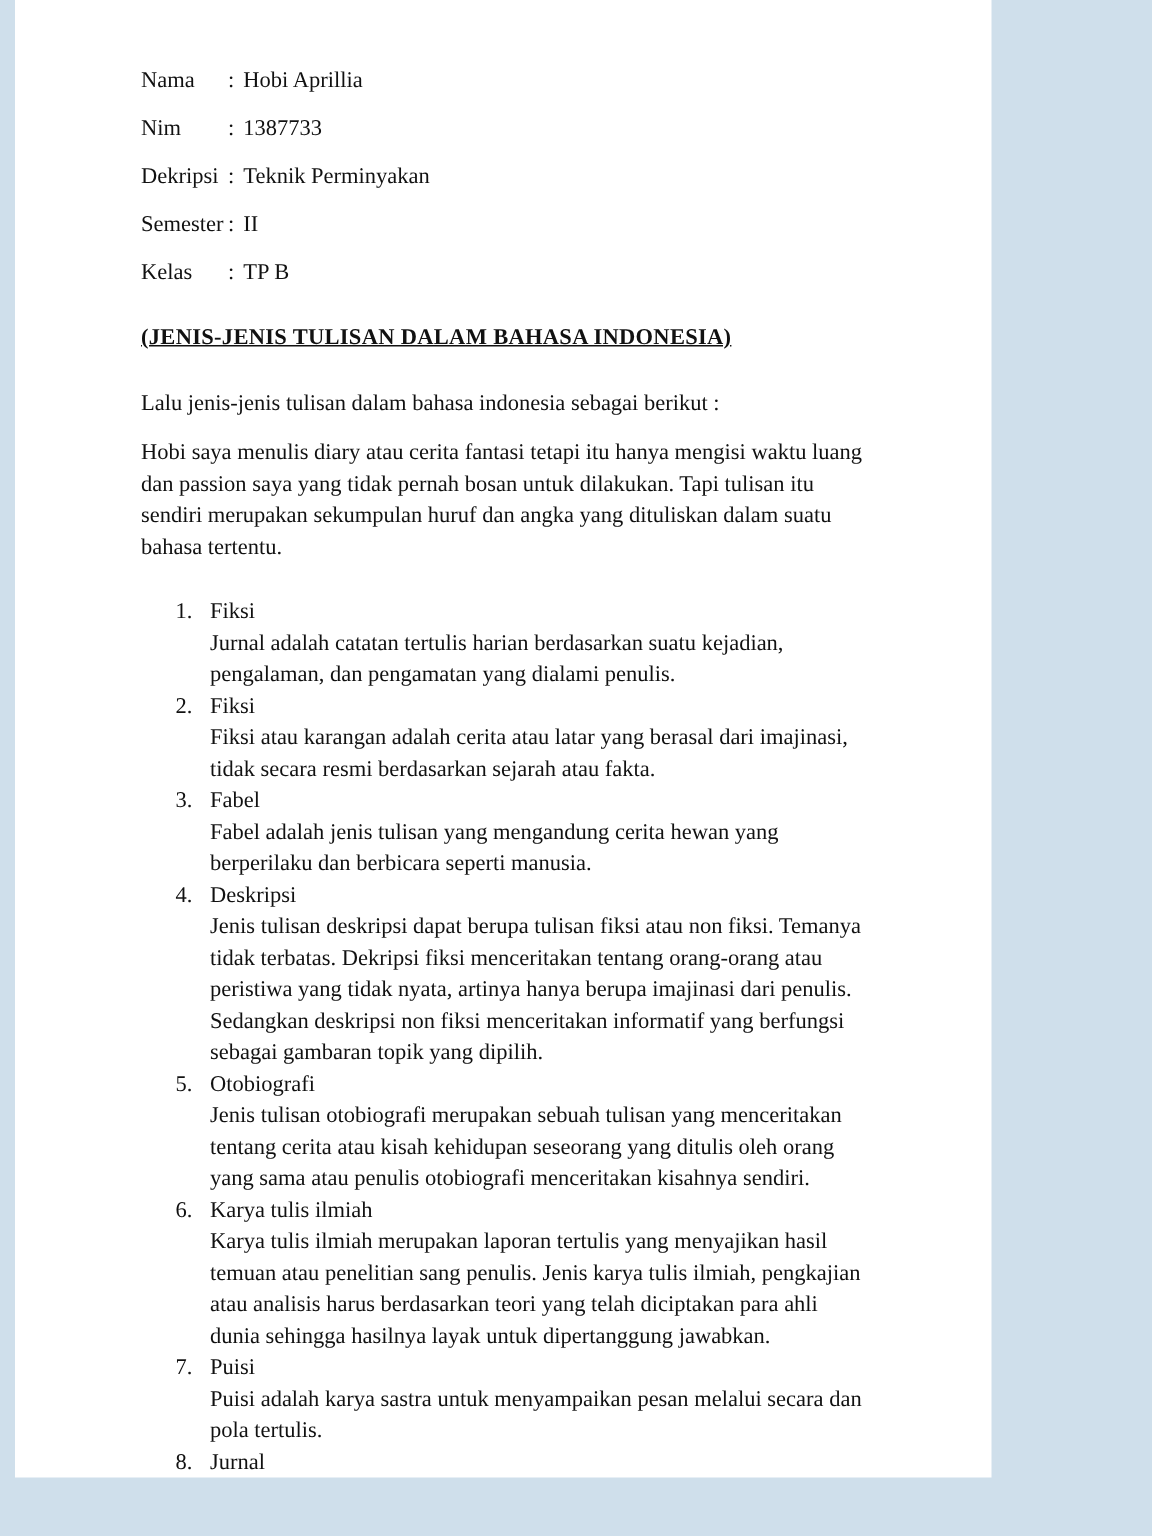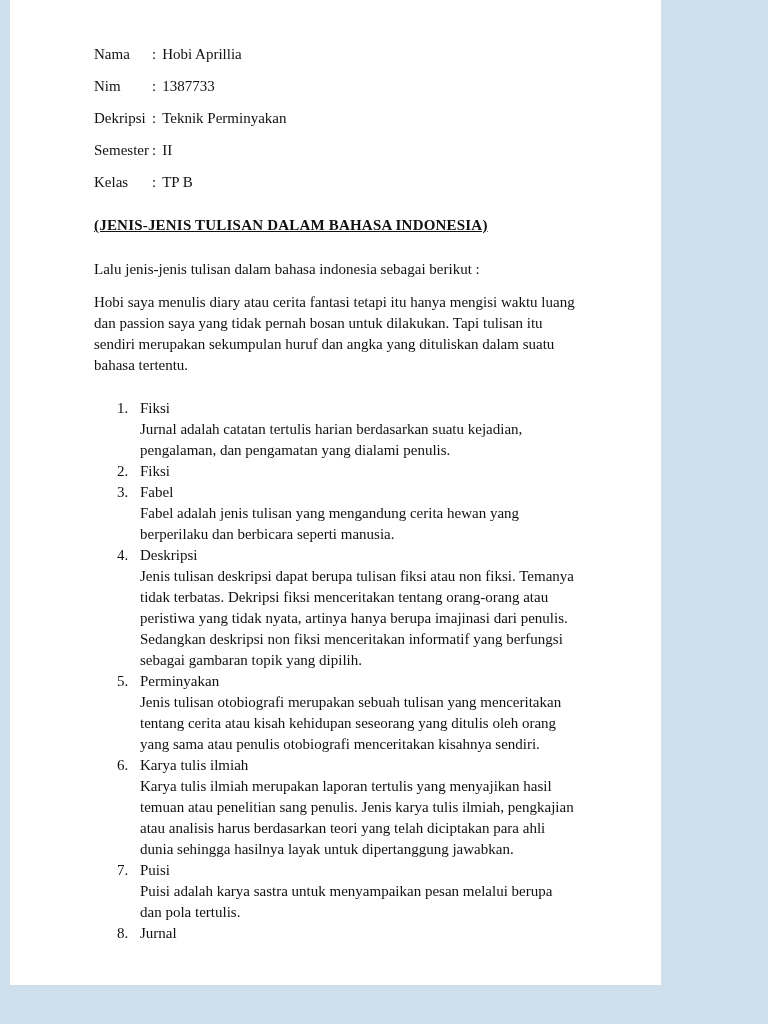--- a/index.html
+++ b/index.html
@@ -126,20 +126,21 @@
         <div class="item-body">
           <div class="item-title">Fiksi</div>
           <div class="item-desc">Jurnal adalah catatan tertulis harian berdasarkan suatu kejadian, pengalaman, dan pengamatan yang dialami penulis.</div>
         </div>
       </div>
 
       <div class="list-item">
         <span class="num">2.</span>
         <div class="item-body">
           <div class="item-title">Fiksi</div>
+          <div class="item-desc">Fiksi atau karangan adalah cerita atau latar yang berasal dari imajinasi, tidak secara resmi berdasarkan sejarah atau fakta.</div>
         </div>
       </div>
 
       <div class="list-item">
         <span class="num">3.</span>
         <div class="item-body">
           <div class="item-title">Fabel</div>
           <div class="item-desc">Fabel adalah jenis tulisan yang mengandung cerita hewan yang berperilaku dan berbicara seperti manusia.</div>
         </div>
       </div>
@@ -148,38 +149,38 @@
         <span class="num">4.</span>
         <div class="item-body">
           <div class="item-title">Deskripsi</div>
           <div class="item-desc">Jenis tulisan deskripsi dapat berupa tulisan fiksi atau non fiksi. Temanya tidak terbatas. Dekripsi fiksi menceritakan tentang orang-orang atau peristiwa yang tidak nyata, artinya hanya berupa imajinasi dari penulis. Sedangkan deskripsi non fiksi menceritakan informatif yang berfungsi sebagai gambaran topik yang dipilih.</div>
         </div>
       </div>
 
       <div class="list-item">
         <span class="num">5.</span>
         <div class="item-body">
-          <div class="item-title">Perminyakan</div>
+          <div class="item-title">Otobiografi</div>
           <div class="item-desc">Jenis tulisan otobiografi merupakan sebuah tulisan yang menceritakan tentang cerita atau kisah kehidupan seseorang yang ditulis oleh orang yang sama atau penulis otobiografi menceritakan kisahnya sendiri.</div>
         </div>
       </div>
 
       <div class="list-item">
         <span class="num">6.</span>
         <div class="item-body">
           <div class="item-title">Karya tulis ilmiah</div>
           <div class="item-desc">Karya tulis ilmiah merupakan laporan tertulis yang menyajikan hasil temuan atau penelitian sang penulis. Jenis karya tulis ilmiah, pengkajian atau analisis harus berdasarkan teori yang telah diciptakan para ahli dunia sehingga hasilnya layak untuk dipertanggung jawabkan.</div>
         </div>
       </div>
 
       <div class="list-item">
         <span class="num">7.</span>
         <div class="item-body">
           <div class="item-title">Puisi</div>
-          <div class="item-desc">Puisi adalah karya sastra untuk menyampaikan pesan melalui berupa dan pola tertulis.</div>
+          <div class="item-desc">Puisi adalah karya sastra untuk menyampaikan pesan melalui secara dan pola tertulis.</div>
         </div>
       </div>
 
       <div class="list-item">
         <span class="num">8.</span>
         <div class="item-body">
           <div class="item-title">Jurnal</div>
         </div>
       </div>
 

